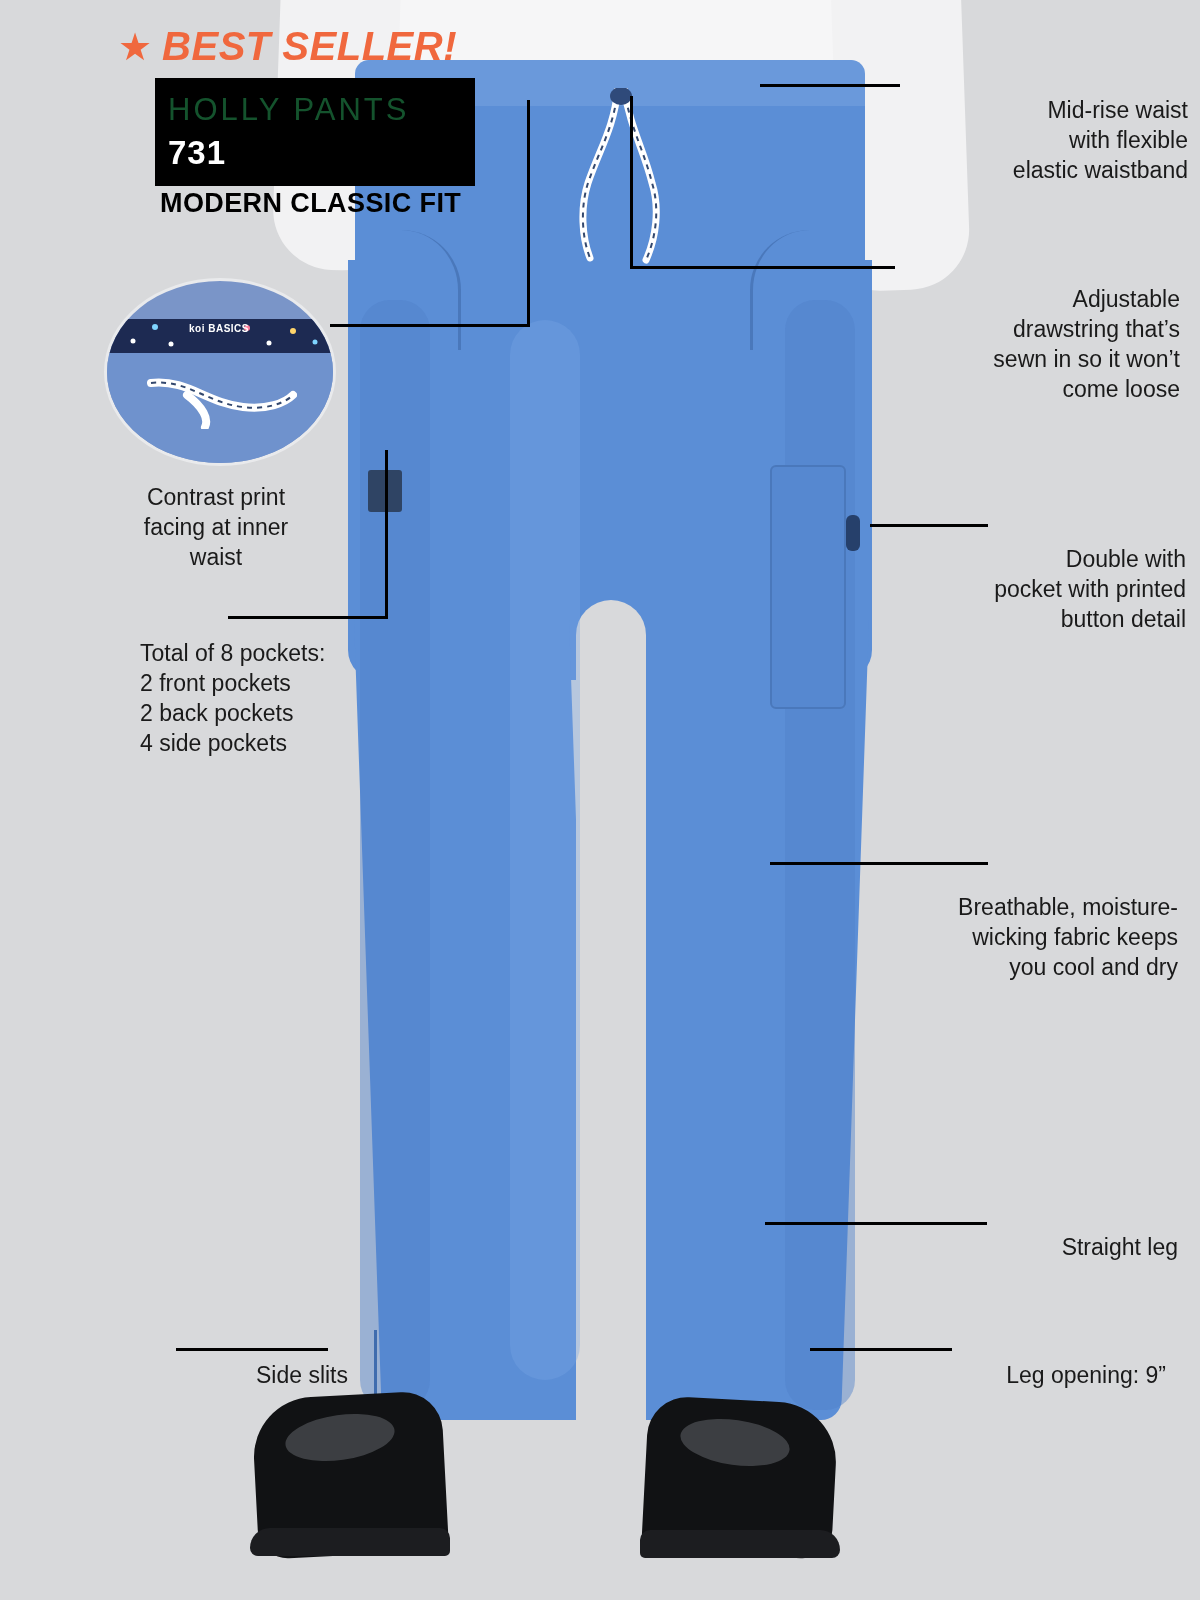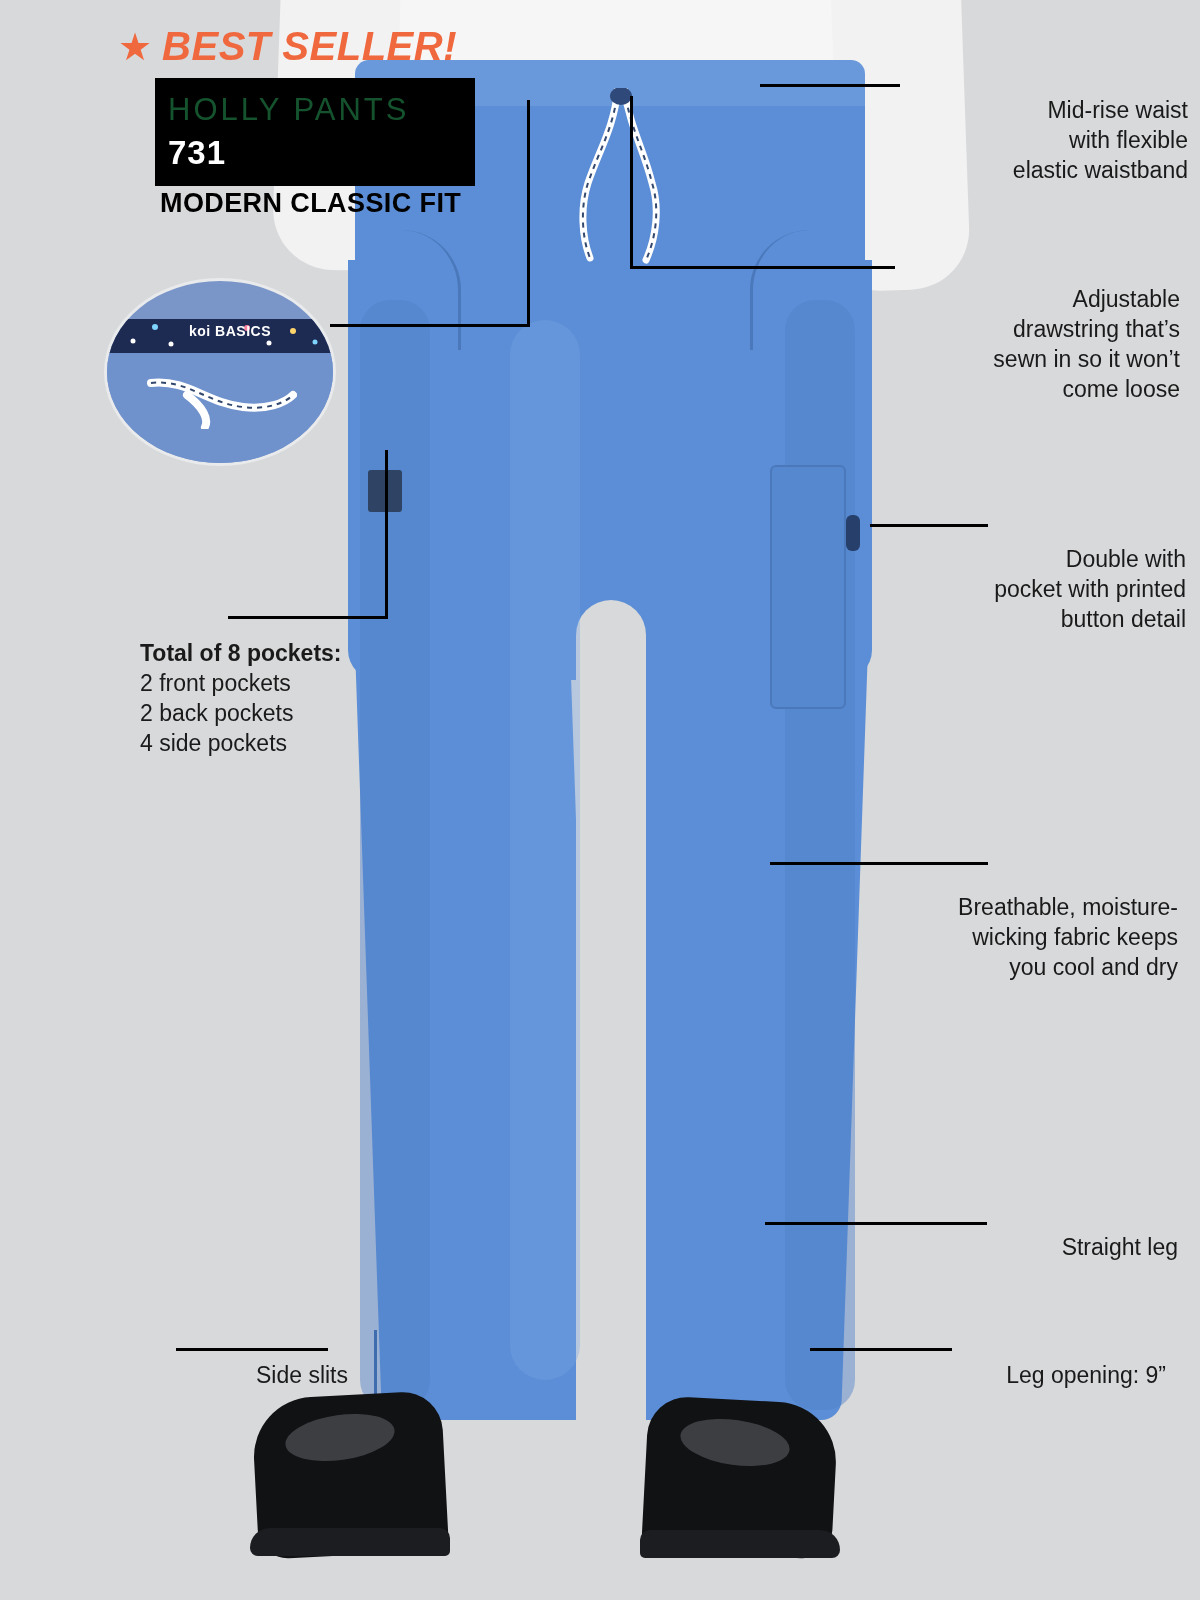--- a/index.html
+++ b/index.html
@@ -376,21 +376,21 @@
     left: -10px;
     top: 38px;
     width: 250px;
     height: 34px;
   }
   .inset-logo {
     position: absolute;
     left: 82px;
     top: 42px;
     color: #ffffff;
-    font-size: 14px;
+    font-size: 10px;
     letter-spacing: .5px;
     font-weight: bold;
   }
   .inset-fabric {
     position: absolute;
     left: -10px;
     top: 72px;
     width: 250px;
     height: 120px;
     background: #6f92cd;
@@ -506,20 +506,25 @@
     <div class="inset-fabric"></div>
     <div class="inset-tie">
       <svg width="150" height="52" viewBox="0 0 150 52">
         <path d="M4 6 C 40 2, 60 26, 96 30 C 120 33, 138 26, 146 18" stroke="#ffffff" stroke-width="8" fill="none" stroke-linecap="round"></path>
         <path d="M4 6 C 40 2, 60 26, 96 30 C 120 33, 138 26, 146 18" stroke="#33486e" stroke-width="2" fill="none" stroke-dasharray="5 5"></path>
         <path d="M40 18 C 56 30, 62 42, 58 50" stroke="#ffffff" stroke-width="8" fill="none" stroke-linecap="round"></path>
       </svg>
     </div>
   </div>
 
+  <div class="ann ann-center" style="left:96px; top:482px; width:240px;">
+    <div>Contrast print</div>
+    <div>facing at inner</div>
+    <div>waist</div>
+  </div>
 
   <div class="line" style="left:760px; top:84px; width:140px;"></div>
 
   <div class="line" style="left:630px; top:266px; width:265px;"></div>
   <div class="vline" style="left:630px; top:96px; height:172px;"></div>
 
   <div class="line" style="left:870px; top:524px; width:118px;"></div>
 
   <div class="line" style="left:770px; top:862px; width:218px;"></div>
 
@@ -566,19 +571,19 @@
 
   <div class="ann ann-right" style="left:866px; top:1360px; width:300px;">
     <div>Leg opening: 9”</div>
   </div>
 
   <div class="ann ann-right" style="left:128px; top:1360px; width:220px;">
     <div>Side slits</div>
   </div>
 
   <div class="ann" style="left:140px; top:638px; width:280px;">
-    <div style="font-weight:bold;">Total of 8 pockets:</div>
+    <div style="font-weight:normal;">Total of 8 pockets:</div>
     <div>2 front pockets</div>
     <div>2 back pockets</div>
     <div>4 side pockets</div>
   </div>
 
 </div>
 
 </body></html>

